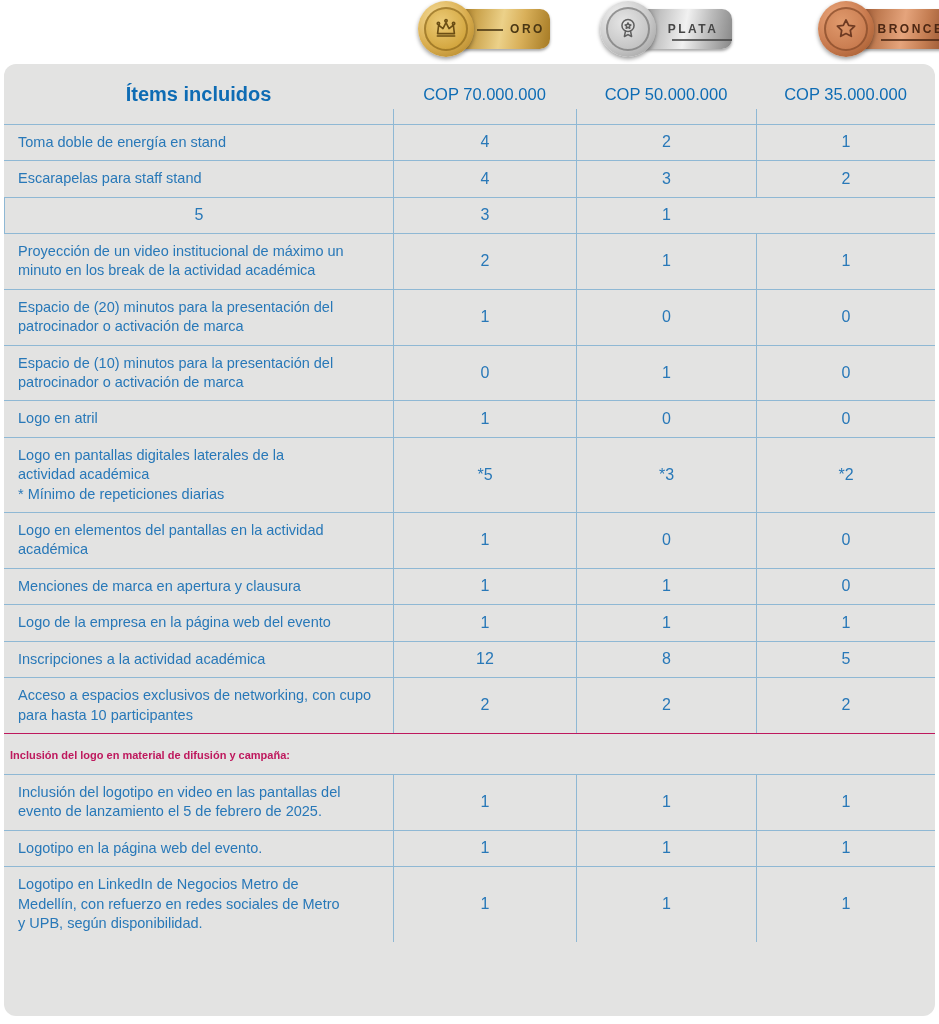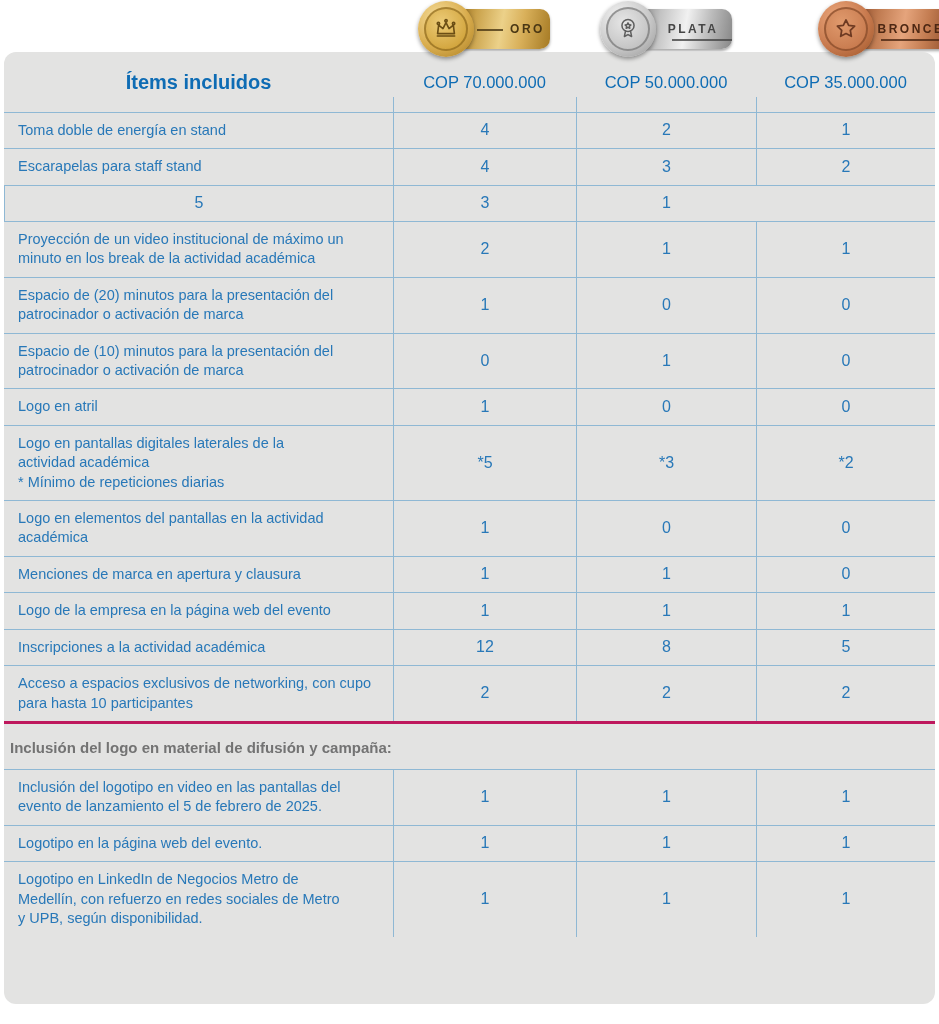--- a/index.html
+++ b/index.html
@@ -66,21 +66,21 @@
   .badge-bronce .underline-left, .badge-bronce .underline-bottom { background: #4c2713; }
   .badge-bronce .coin { background: radial-gradient(circle at 35% 30%, #eda97e, #c87a4e 55%, #9a5327 100%); }
   .badge-bronce .coin-inner { background: radial-gradient(circle at 40% 35%, #e09a6d, #c97c50 70%, #b56a40 100%); box-shadow: inset 0 0 0 2px rgba(110,55,25,0.55); }
 
   .badge-oro    { left: 418px; }
   .badge-plata  { left: 600px; }
   .badge-bronce { left: 818px; }
 
   
   .panel {
-    position: absolute; left: 4px; top: 52px; width: 931px; height: 952px;
+    position: absolute; left: 4px; top: 64px; width: 931px; height: 952px;
     background: #E3E3E2; border-radius: 12px;
     box-sizing: border-box; padding-bottom: 26px;
     color: #2878B8;
   }
   .row { display: grid; grid-template-columns: 389px 183px 180px 179px; }
 
   .header-row { height: 60px; align-items: center; }
   .header-row .title-cell {
     text-align: center; font-size: 20px; font-weight: bold; color: #0E6CB4;
   }
@@ -100,23 +100,23 @@
   }
   .data-row .val-cell {
     border-left: 1px solid #8FB8D4;
     display: flex; align-items: center; justify-content: center;
     font-size: 16px; text-align: center; white-space: pre-line; line-height: 1.3;
     padding: 6px 4px;
   }
   .data-row.bold-row .val-cell { font-weight: bold; color: #0E6CB4; font-size: 16.5px; }
 
   .section-title {
-    border-top: 3px solid #be185d;
+    border-top: 1px solid #be185d;
     padding: 15px 10px 13px 6px;
-    font-size: 15px; font-weight: bold; color: #737373;
+    font-size: 11px; font-weight: bold; color: #be185d;
   }
 </style>
 </head>
 <body>
 
 <div class="stage">
 
   <div class="badges">
 
     <div class="badge badge-oro">

